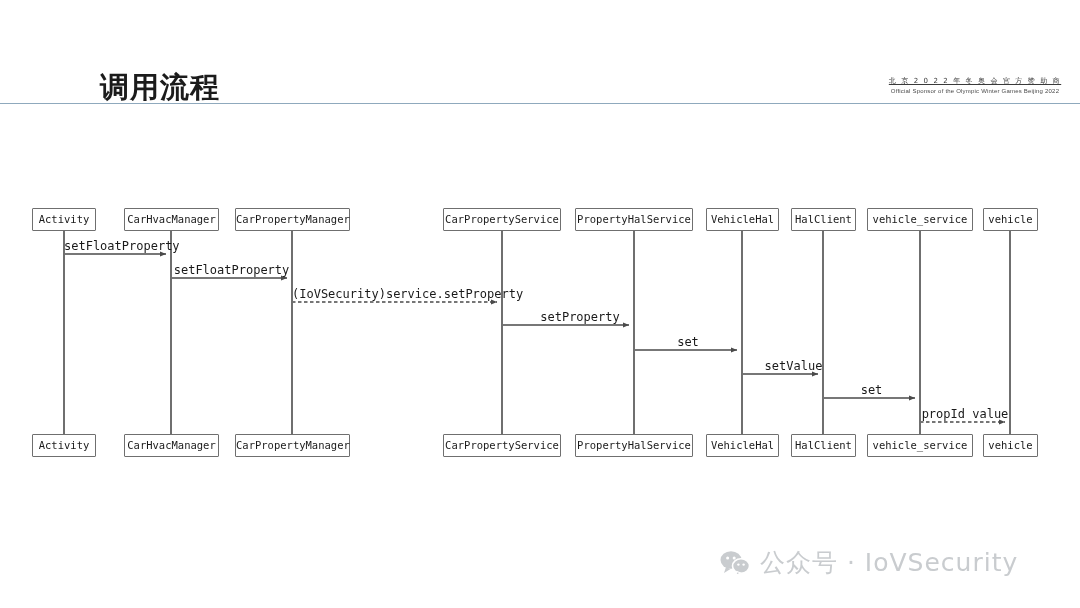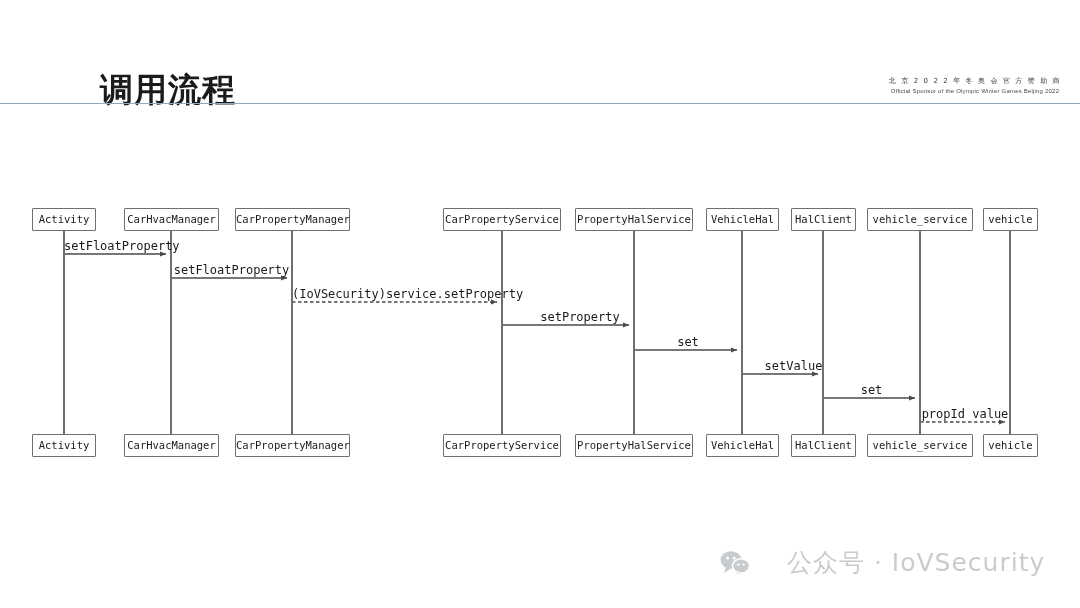--- a/index.html
+++ b/index.html
@@ -14,21 +14,21 @@
     overflow: hidden;
     font-family: "Liberation Sans", sans-serif;
     color: #222;
   }
 
   
   #slide-title {
     position: absolute;
     left: 100px;
     top: 68px;
-    font-size: 33px;
+    font-size: 29px;
     font-weight: 600;
     letter-spacing: 1px;
     color: #1b1b1b;
     font-family: "DejaVu Sans", sans-serif;
     white-space: nowrap;
   }
   #title-rule {
     position: absolute;
     left: 0;
     top: 103px;
@@ -108,20 +108,21 @@
     position: absolute;
     left: 0;
     top: 64px;
     width: 190px;
     text-align: center;
     font-size: 7px;
     letter-spacing: 1.6px;
     color: #3a3a3a;
     font-family: "DejaVu Sans", sans-serif;
     white-space: nowrap;
+    text-decoration: underline;
   }
   #sponsor-en {
     position: absolute;
     left: 0;
     top: 76px;
     width: 190px;
     text-align: center;
     font-size: 6px;
     letter-spacing: .2px;
     color: #4a4a4a;
@@ -166,21 +167,20 @@
   }
 
   
   #footer {
     position: absolute;
     left: 720px;
     top: 546px;
     display: flex;
     align-items: center;
     color: #c9cccf;
-    gap: 27px;
   }
   #wechat-icon {
     width: 30px;
     height: 26px;
     margin-right: 10px;
     position: relative;
   }
   #footer-text {
     font-family: "DejaVu Sans", sans-serif;
     font-size: 25px;

